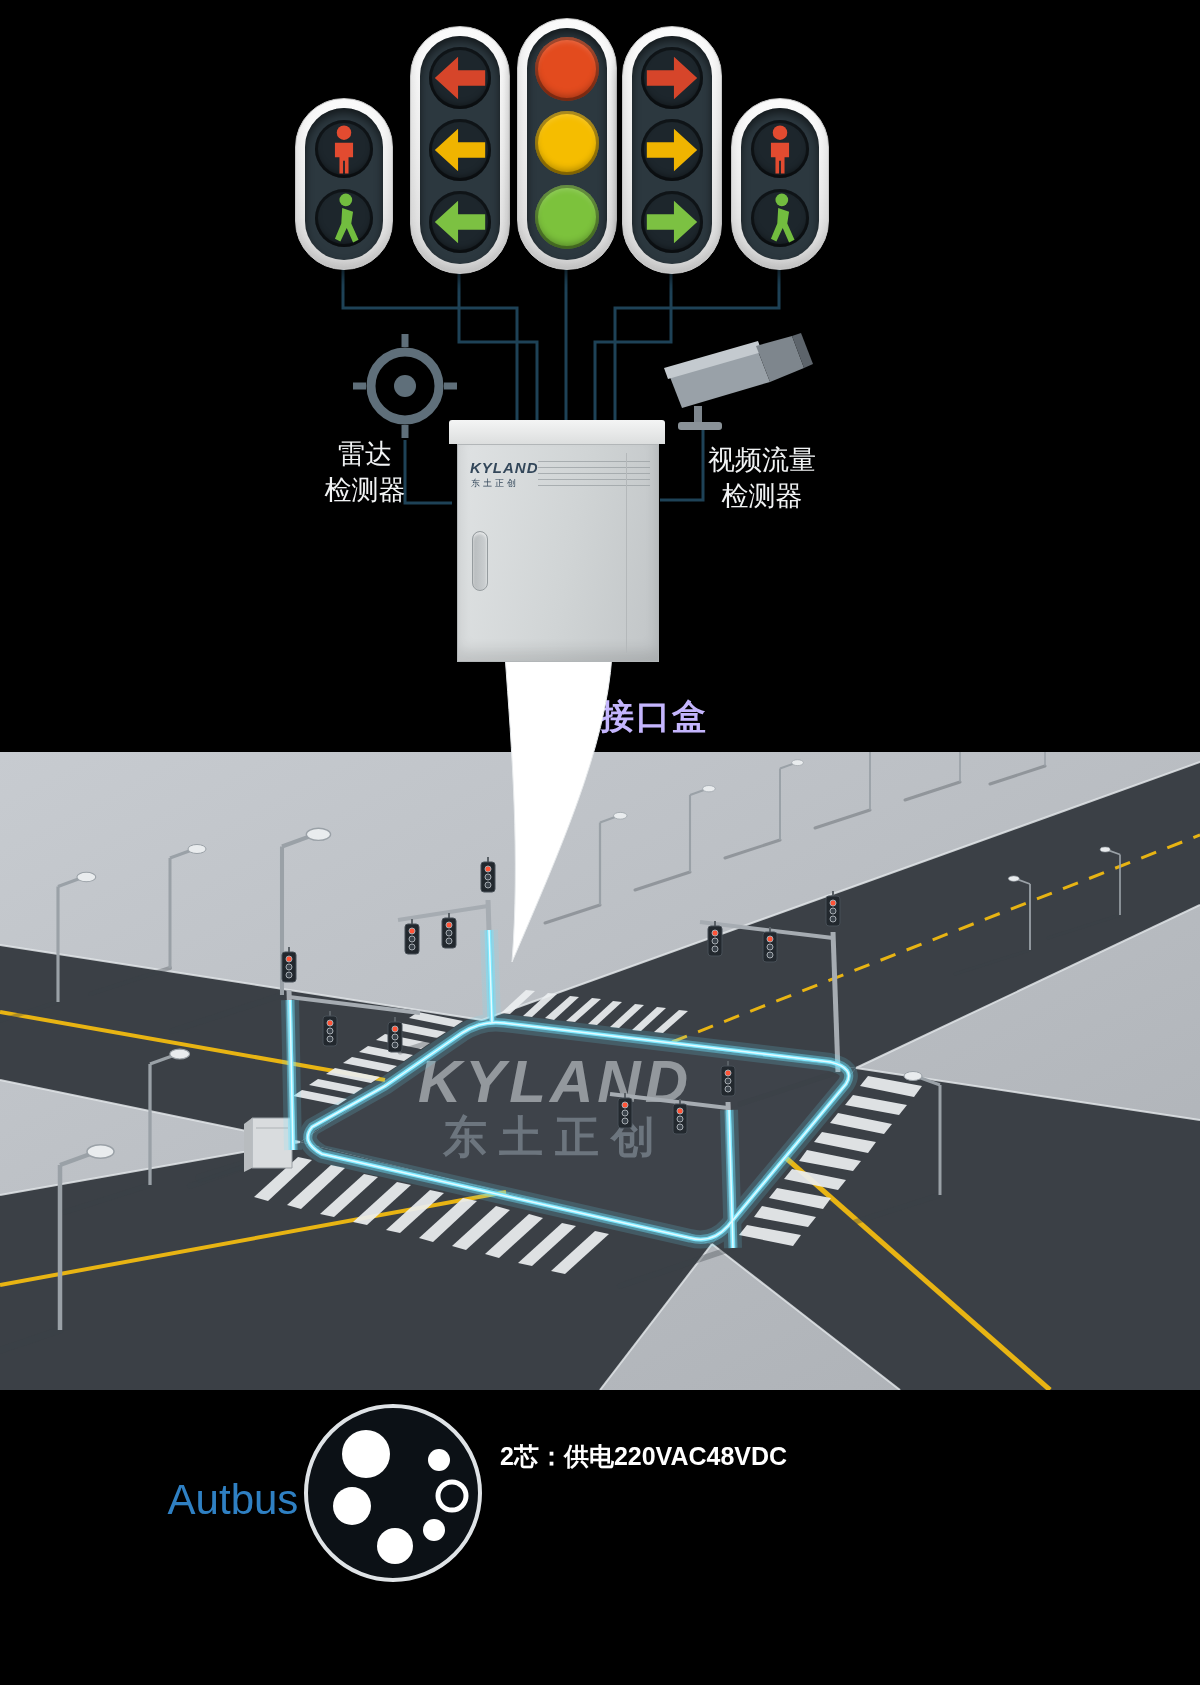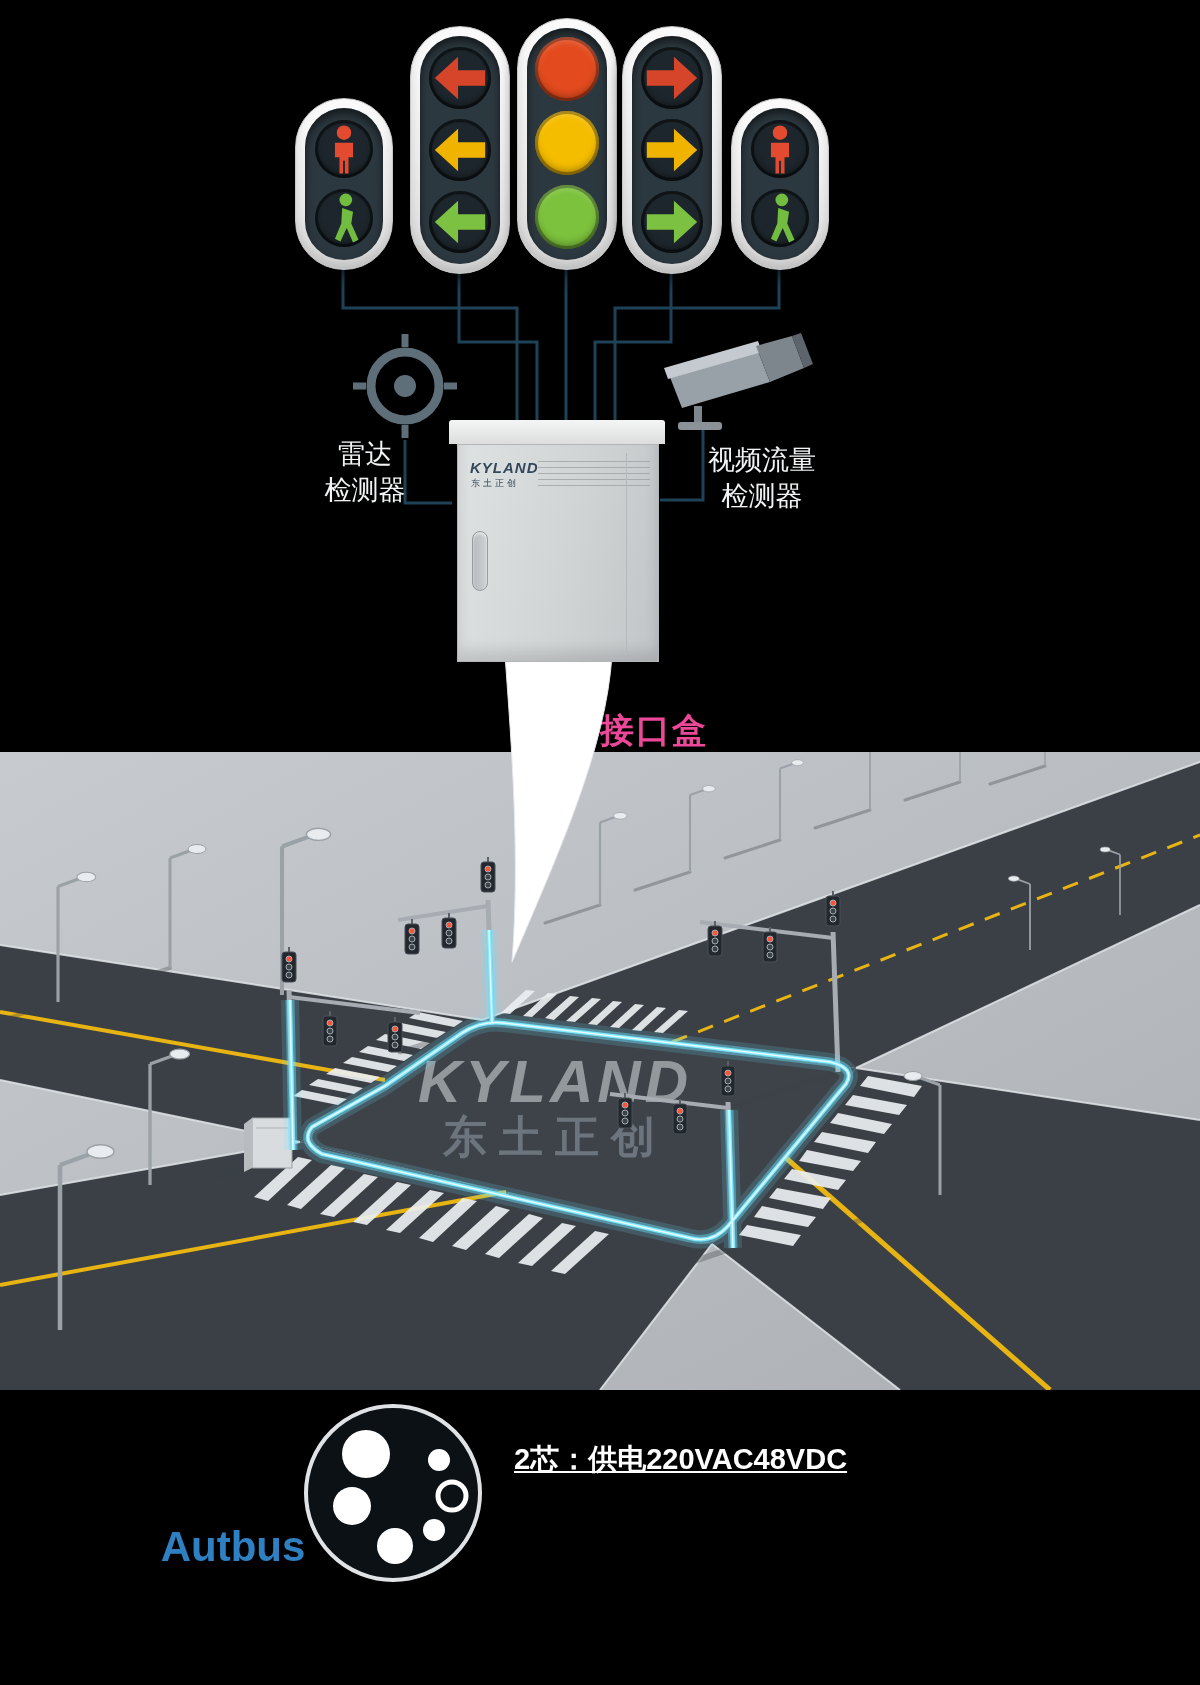--- a/index.html
+++ b/index.html
@@ -30,27 +30,27 @@
   .cab-logo-cn{position:absolute;left:13px;top:32px;font-size:9px;color:#33475a;letter-spacing:3px;}
   .cab-vents{position:absolute;right:8px;top:16px;width:112px;height:28px;opacity:.75;
         background:repeating-linear-gradient(180deg,#9aa0a3 0 1px,transparent 1px 6px);}
   .cab-handle{position:absolute;left:14px;top:86px;width:14px;height:58px;border-radius:8px;
         background:linear-gradient(90deg,#b7bbbd,#cdd1d3);border:1px solid #969c9f;
         box-shadow:inset 0 2px 3px rgba(255,255,255,.6);}
   .cab-seam{position:absolute;left:168px;top:8px;width:1px;height:200px;background:#b4b8ba;}
 
   
   .det-label{position:absolute;color:#f1f3f4;font-size:27px;line-height:36px;text-align:center;}
-  .caption{position:absolute;left:600px;top:694px;font-size:34px;font-weight:bold;color:#ec4899;
-        letter-spacing:2px;z-index:20;margin-top:14px;}
+  .caption{position:absolute;left:600px;top:694px;font-size:34px;font-weight:bold;color:#c4b5fd;
+        letter-spacing:2px;z-index:20;}
 
   
-  .autbus{position:absolute;left:158px;top:1523px;width:150px;text-align:center;
-        font-size:42px;font-weight:bold;z-index:15;}
-  .spec-line{position:absolute;left:514px;color:#ffffff;font-size:29px;font-weight:600;z-index:15;text-decoration:underline;}
+  .autbus{position:absolute;left:158px;top:1476px;width:150px;text-align:center;
+        font-size:42px;font-weight:normal;z-index:15;}
+  .spec-line{position:absolute;left:500px;color:#ffffff;font-size:25px;font-weight:600;z-index:15;}
 
   .z10{z-index:10}.z20{z-index:20}.z40{z-index:40}
   svg.overlay{position:absolute;left:0;top:0;z-index:30;pointer-events:none;}
 </style>
 </head>
 <body>
 
 <div id="page">
 
   <svg class="abs z10" style="left:0;top:752px;" width="1200" height="638" viewBox="0 752 1200 638">

